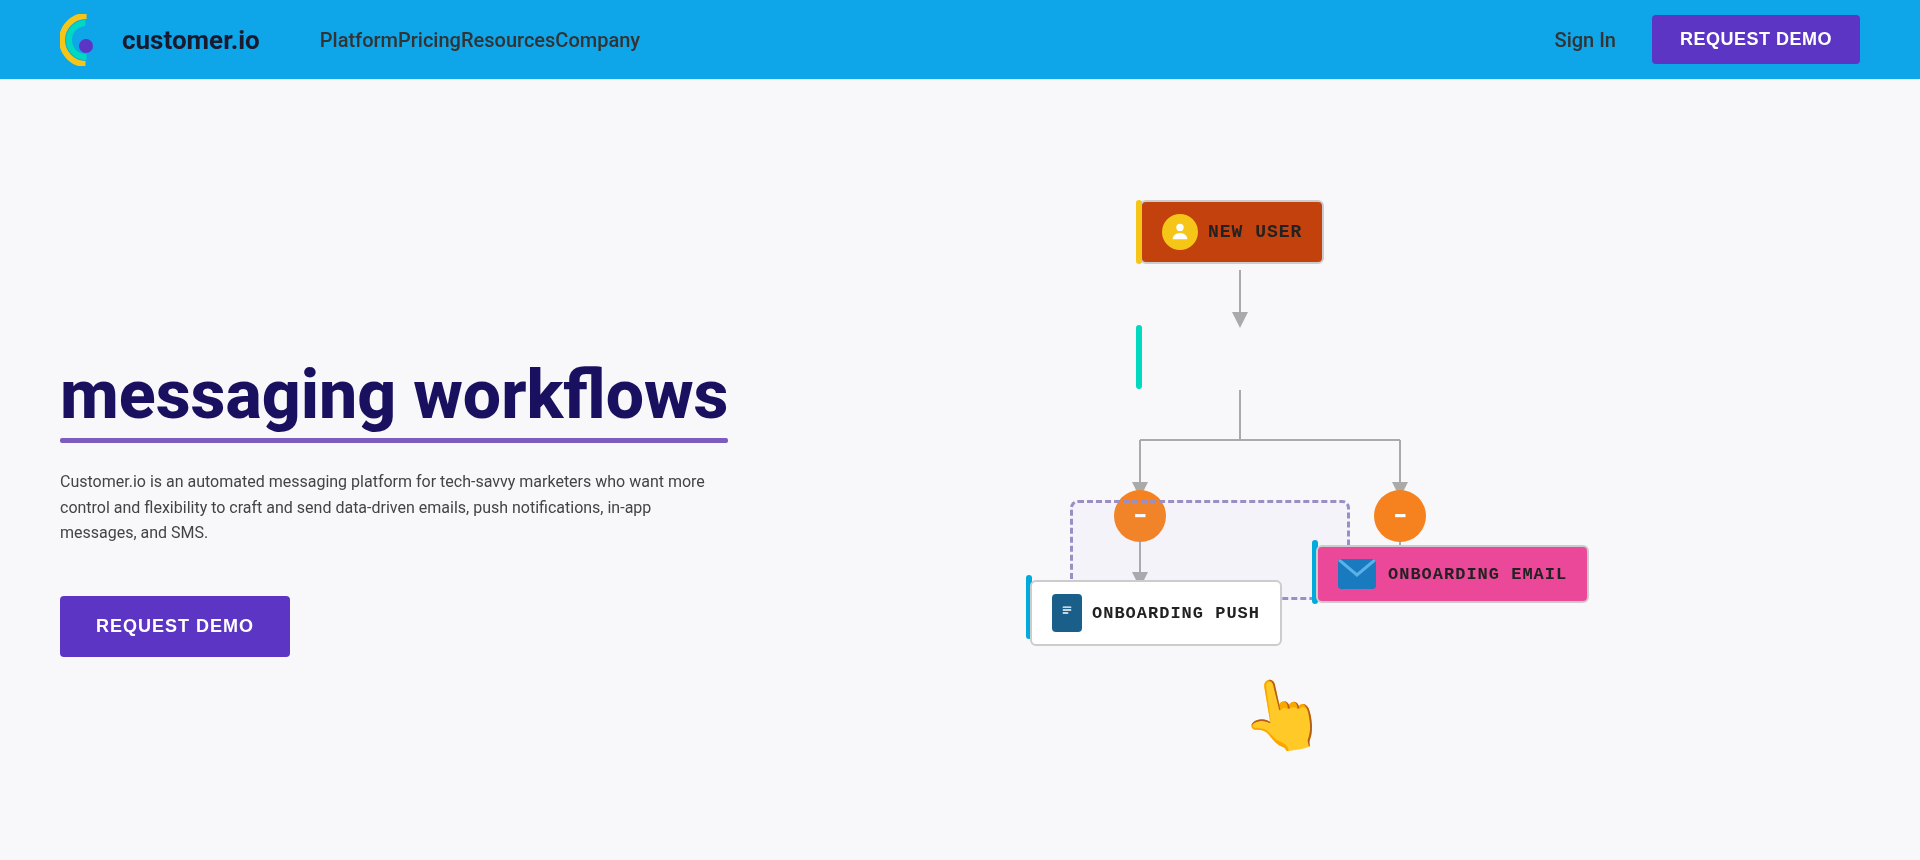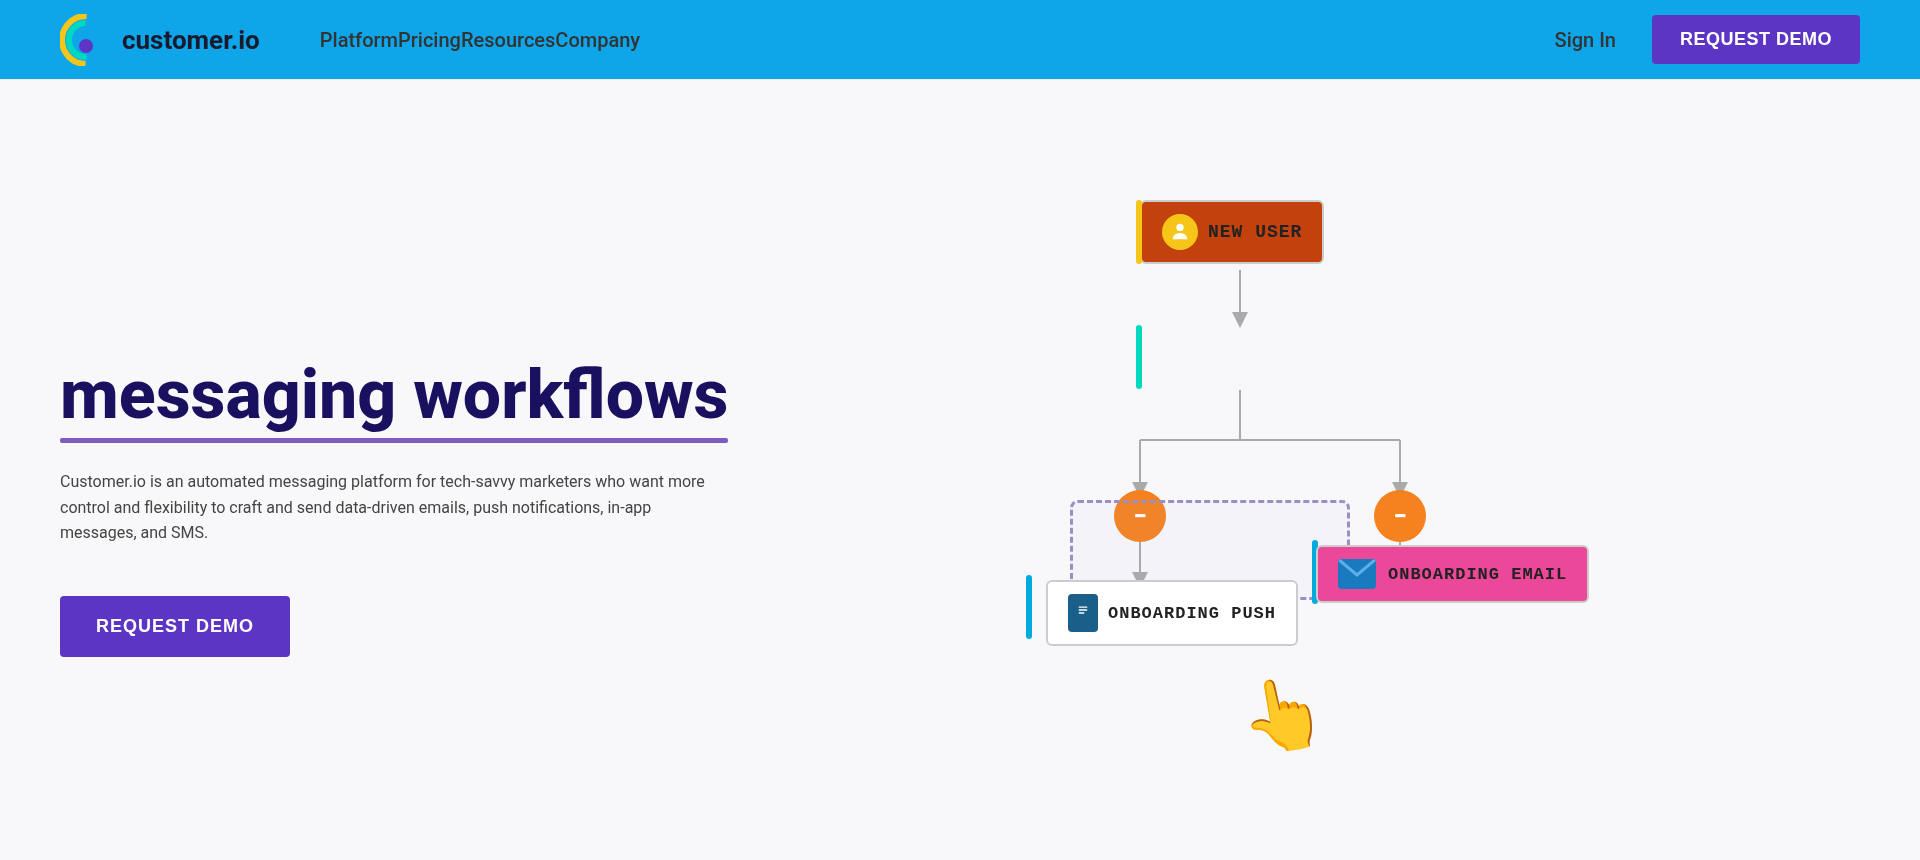--- a/index.html
+++ b/index.html
@@ -414,21 +414,21 @@
       </div>
 
       <div class="node-wait" style="top:330px;left:364px;">
         <span>−</span>
       </div>
 
       <div class="node-dashed"></div>
 
       <div style="position:absolute;top:415px;left:16px;width:6px;height:64px;background:#00aadd;border-radius:3px;"></div>
 
-      <div class="node-push" style="top:420px;left:36px;">
+      <div class="node-push" style="top:420px;left:20px;">
         <div class="node-push-icon">
           <svg width="18" height="22" viewBox="0 0 24 30" fill="white">
               <rect x="3" y="2" width="18" height="26" rx="3" fill="#1a5f8a"></rect>
               <rect x="6" y="6" width="12" height="2" rx="1" fill="white"></rect>
               <rect x="6" y="10" width="12" height="2" rx="1" fill="white"></rect>
               <rect x="6" y="14" width="8" height="2" rx="1" fill="white"></rect>
             </svg>
         </div>
         <span>ONBOARDING PUSH</span>
       </div>

